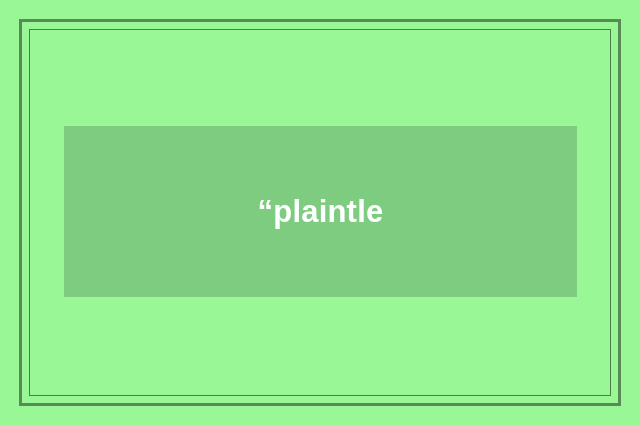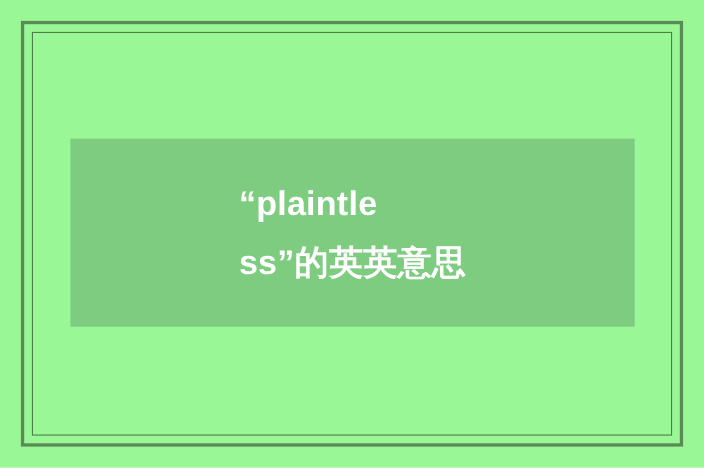--- a/index.html
+++ b/index.html
@@ -77,17 +77,16 @@
 <body>
 
 <div id="poster">
 
   <div class="frame-outer"></div>
   <div class="frame-inner"></div>
 
   <div class="banner">
     <div class="banner-title">
       <span class="line">“plaintle</span>
-      <span class="line">ss”的英英意思</span>
     </div>
   </div>
 
 </div>
 
 </body></html>

